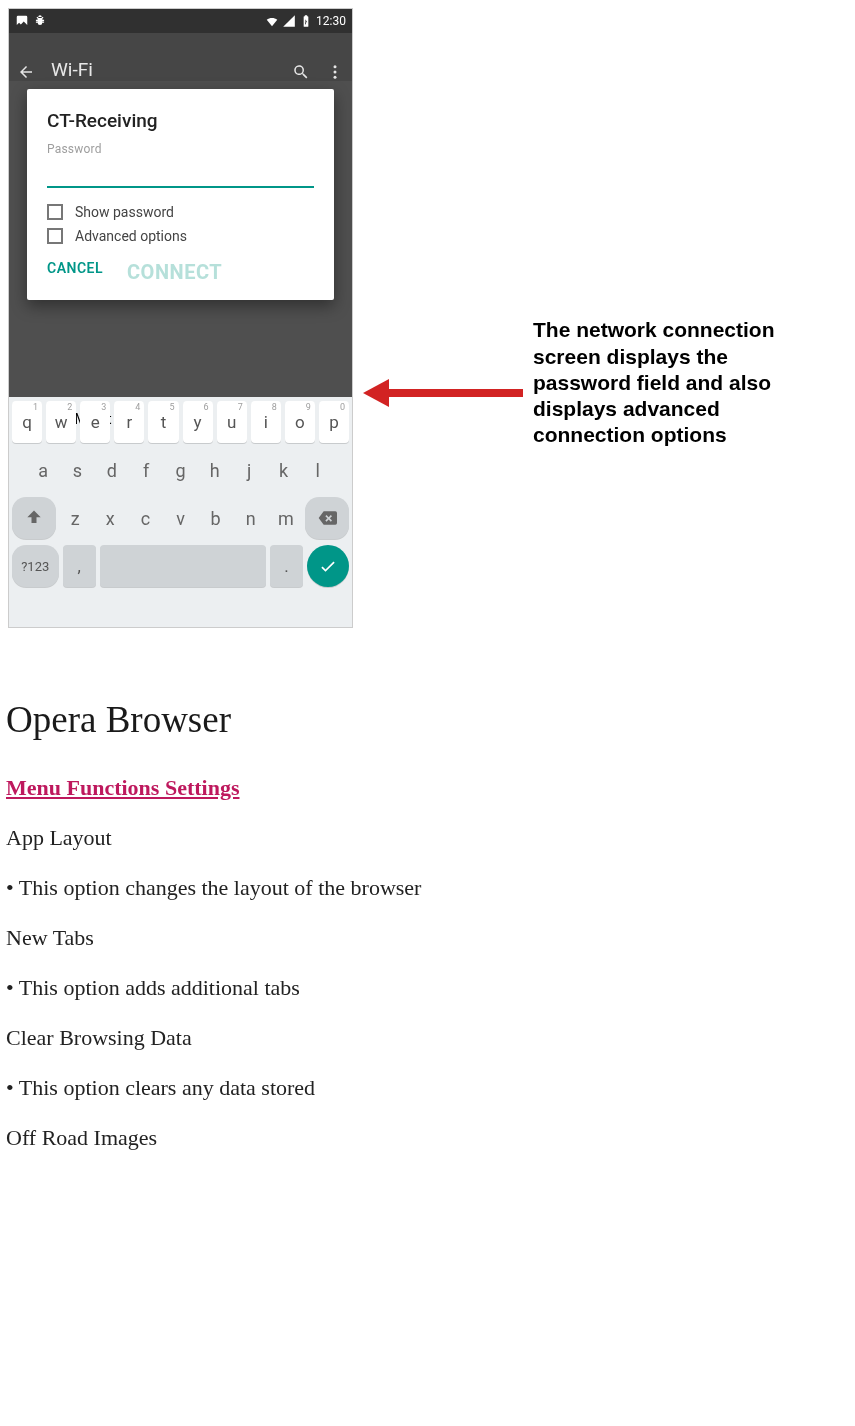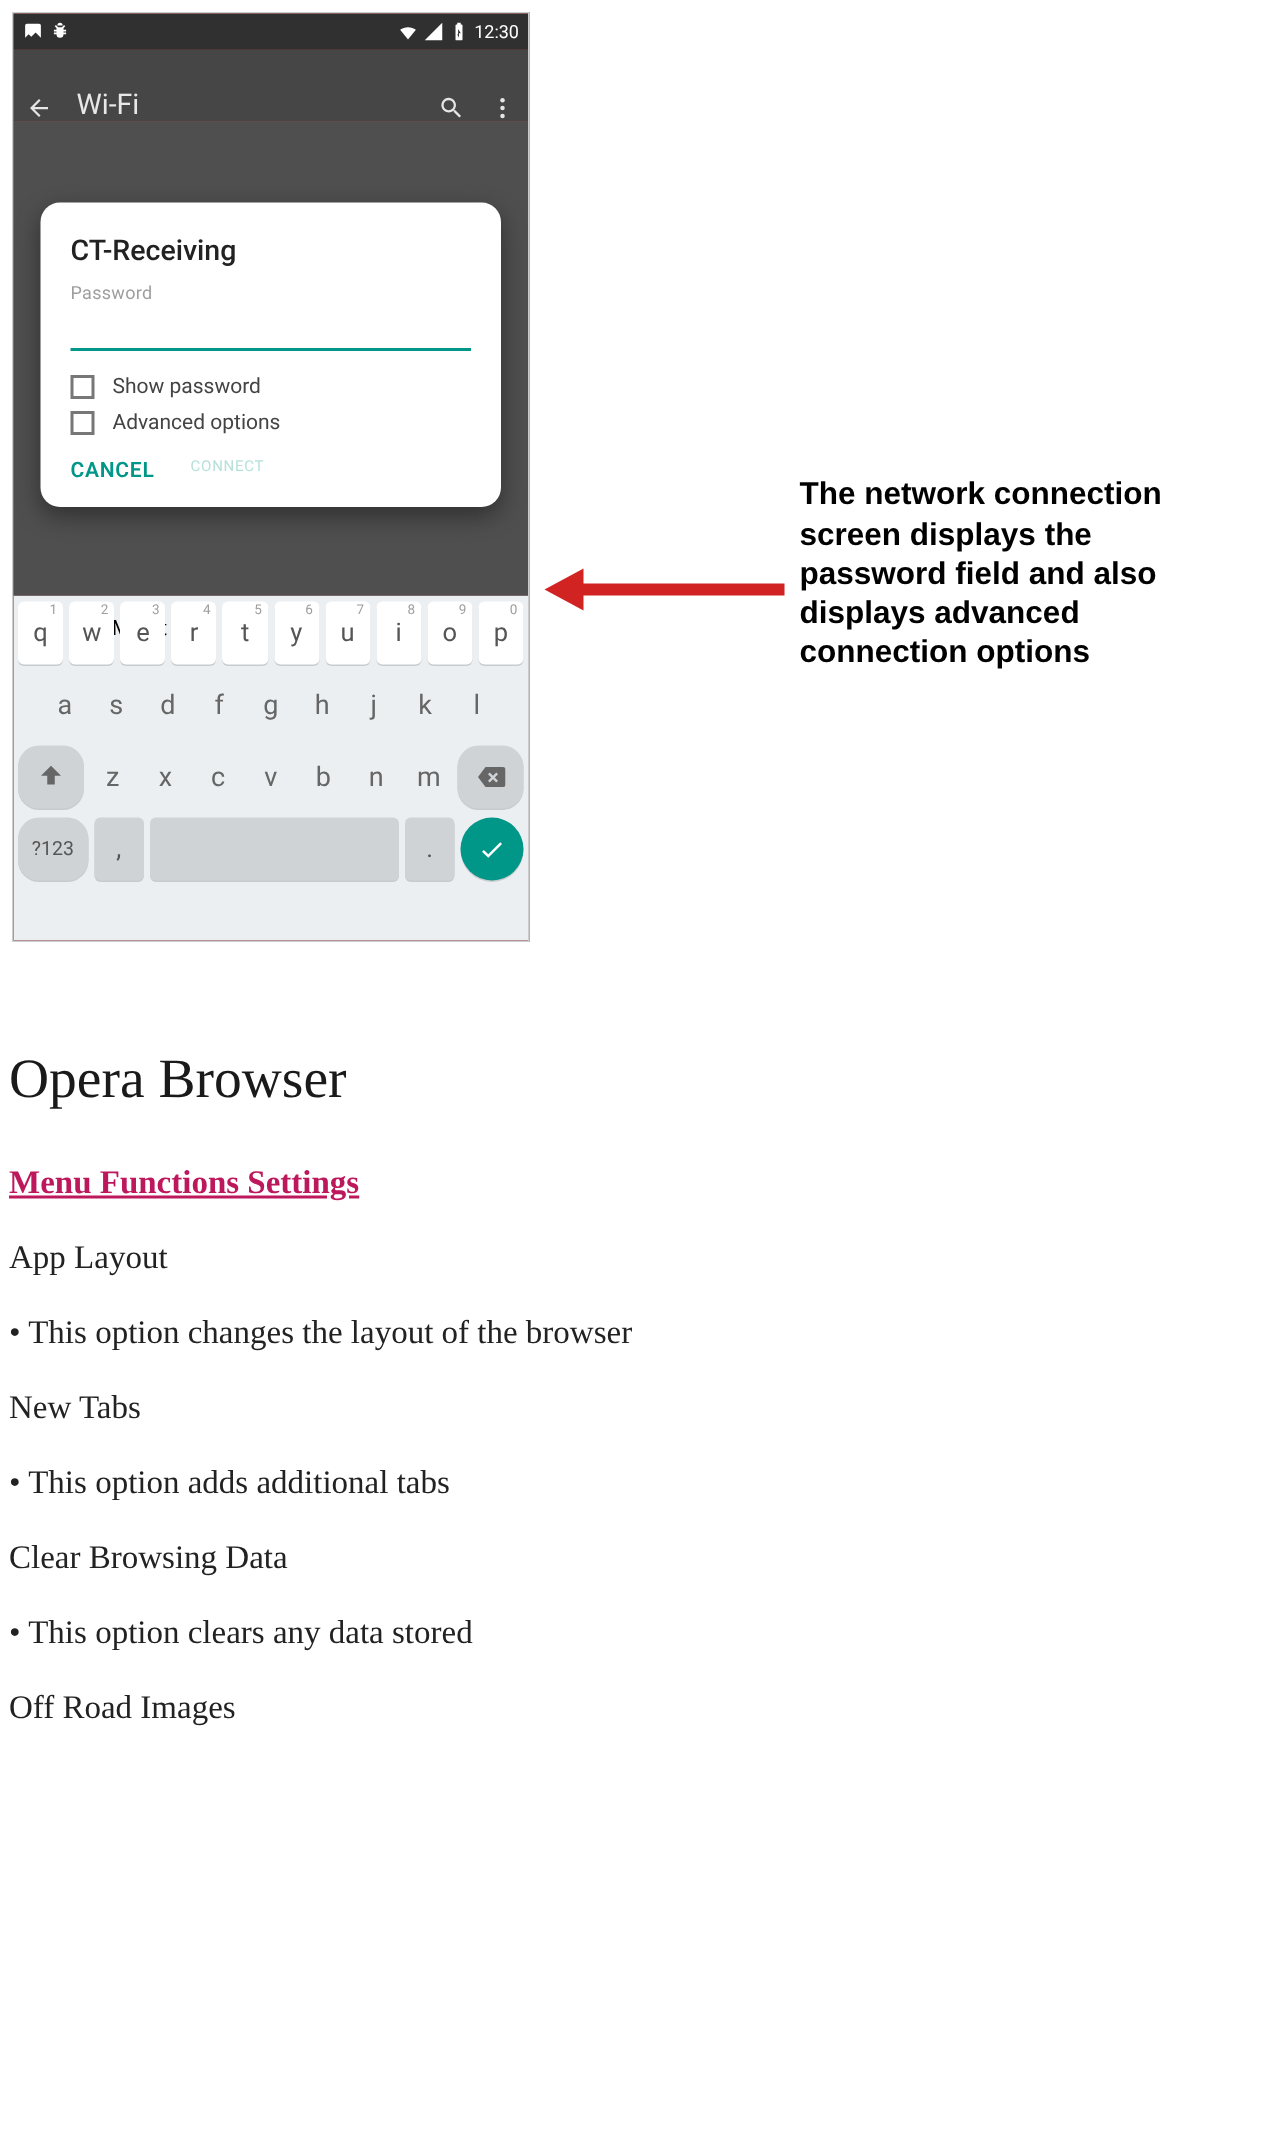--- a/index.html
+++ b/index.html
@@ -16,21 +16,21 @@
       align-items: center;
       gap: 10px;
       margin-left: 8px;
       margin-top: 8px;
     }
     
     .phone {
       width: 345px;
       height: 620px;
       border: 1px solid #ccc;
-      background: #7f1d1d;
+      background: #f9a8d4;
       position: relative;
       overflow: hidden;
       display: flex;
       flex-direction: column;
       font-family: Roboto, Arial, sans-serif;
     }
     .statusbar {
       height: 24px;
       background: #303030;
       color: #fff;
@@ -67,33 +67,32 @@
       position:absolute;
       left:46px;
       top:330px;
       font-size:14px;
       color:#000;
     }
     .dialog {
       position:absolute;
       left:18px; right:18px; top:8px;
       background:#fff;
-      border-radius:13px;
+      border-radius:2px;
       box-shadow:0 6px 16px rgba(0,0,0,0.4);
       padding: 20px 20px 8px 20px;
-      margin-top: 46px;
     }
     .dialog-title { font-size:19px; font-weight:500; color:#222; margin-bottom:10px;}
     .inp-label { font-size:12px; color:#9e9e9e; letter-spacing:0.2px;}
     .inp-line { height:30px; border-bottom:2px solid #009688; margin-bottom:16px; margin-top:2px;}
     .chk-row { display:flex; align-items:center; gap:12px; font-size:14px; color:#444; margin:8px 0;}
     .chk { width:16px; height:16px; border:2px solid #777; }
     .dialog-actions { display:flex; justify-content:flex-start; gap:24px; margin-top:16px; padding-bottom:8px;}
     .btn-cancel { color:#009688; font-weight:600; font-size:14px; letter-spacing:0.5px;}
-    .btn-connect { color:#b6e0da; font-weight:400; font-size:10px; letter-spacing:0.5px;}
+    .btn-connect { color:#b6e0da; font-weight:700; font-size:20px; letter-spacing:0.5px;}
 
     .keyboard {
       height: 230px;
       background:#eceff1;
       padding:4px 3px;
       display:flex;
       flex-direction:column;
       gap:6px;
     }
     .krow { display:flex; gap:4px; justify-content:center;}

